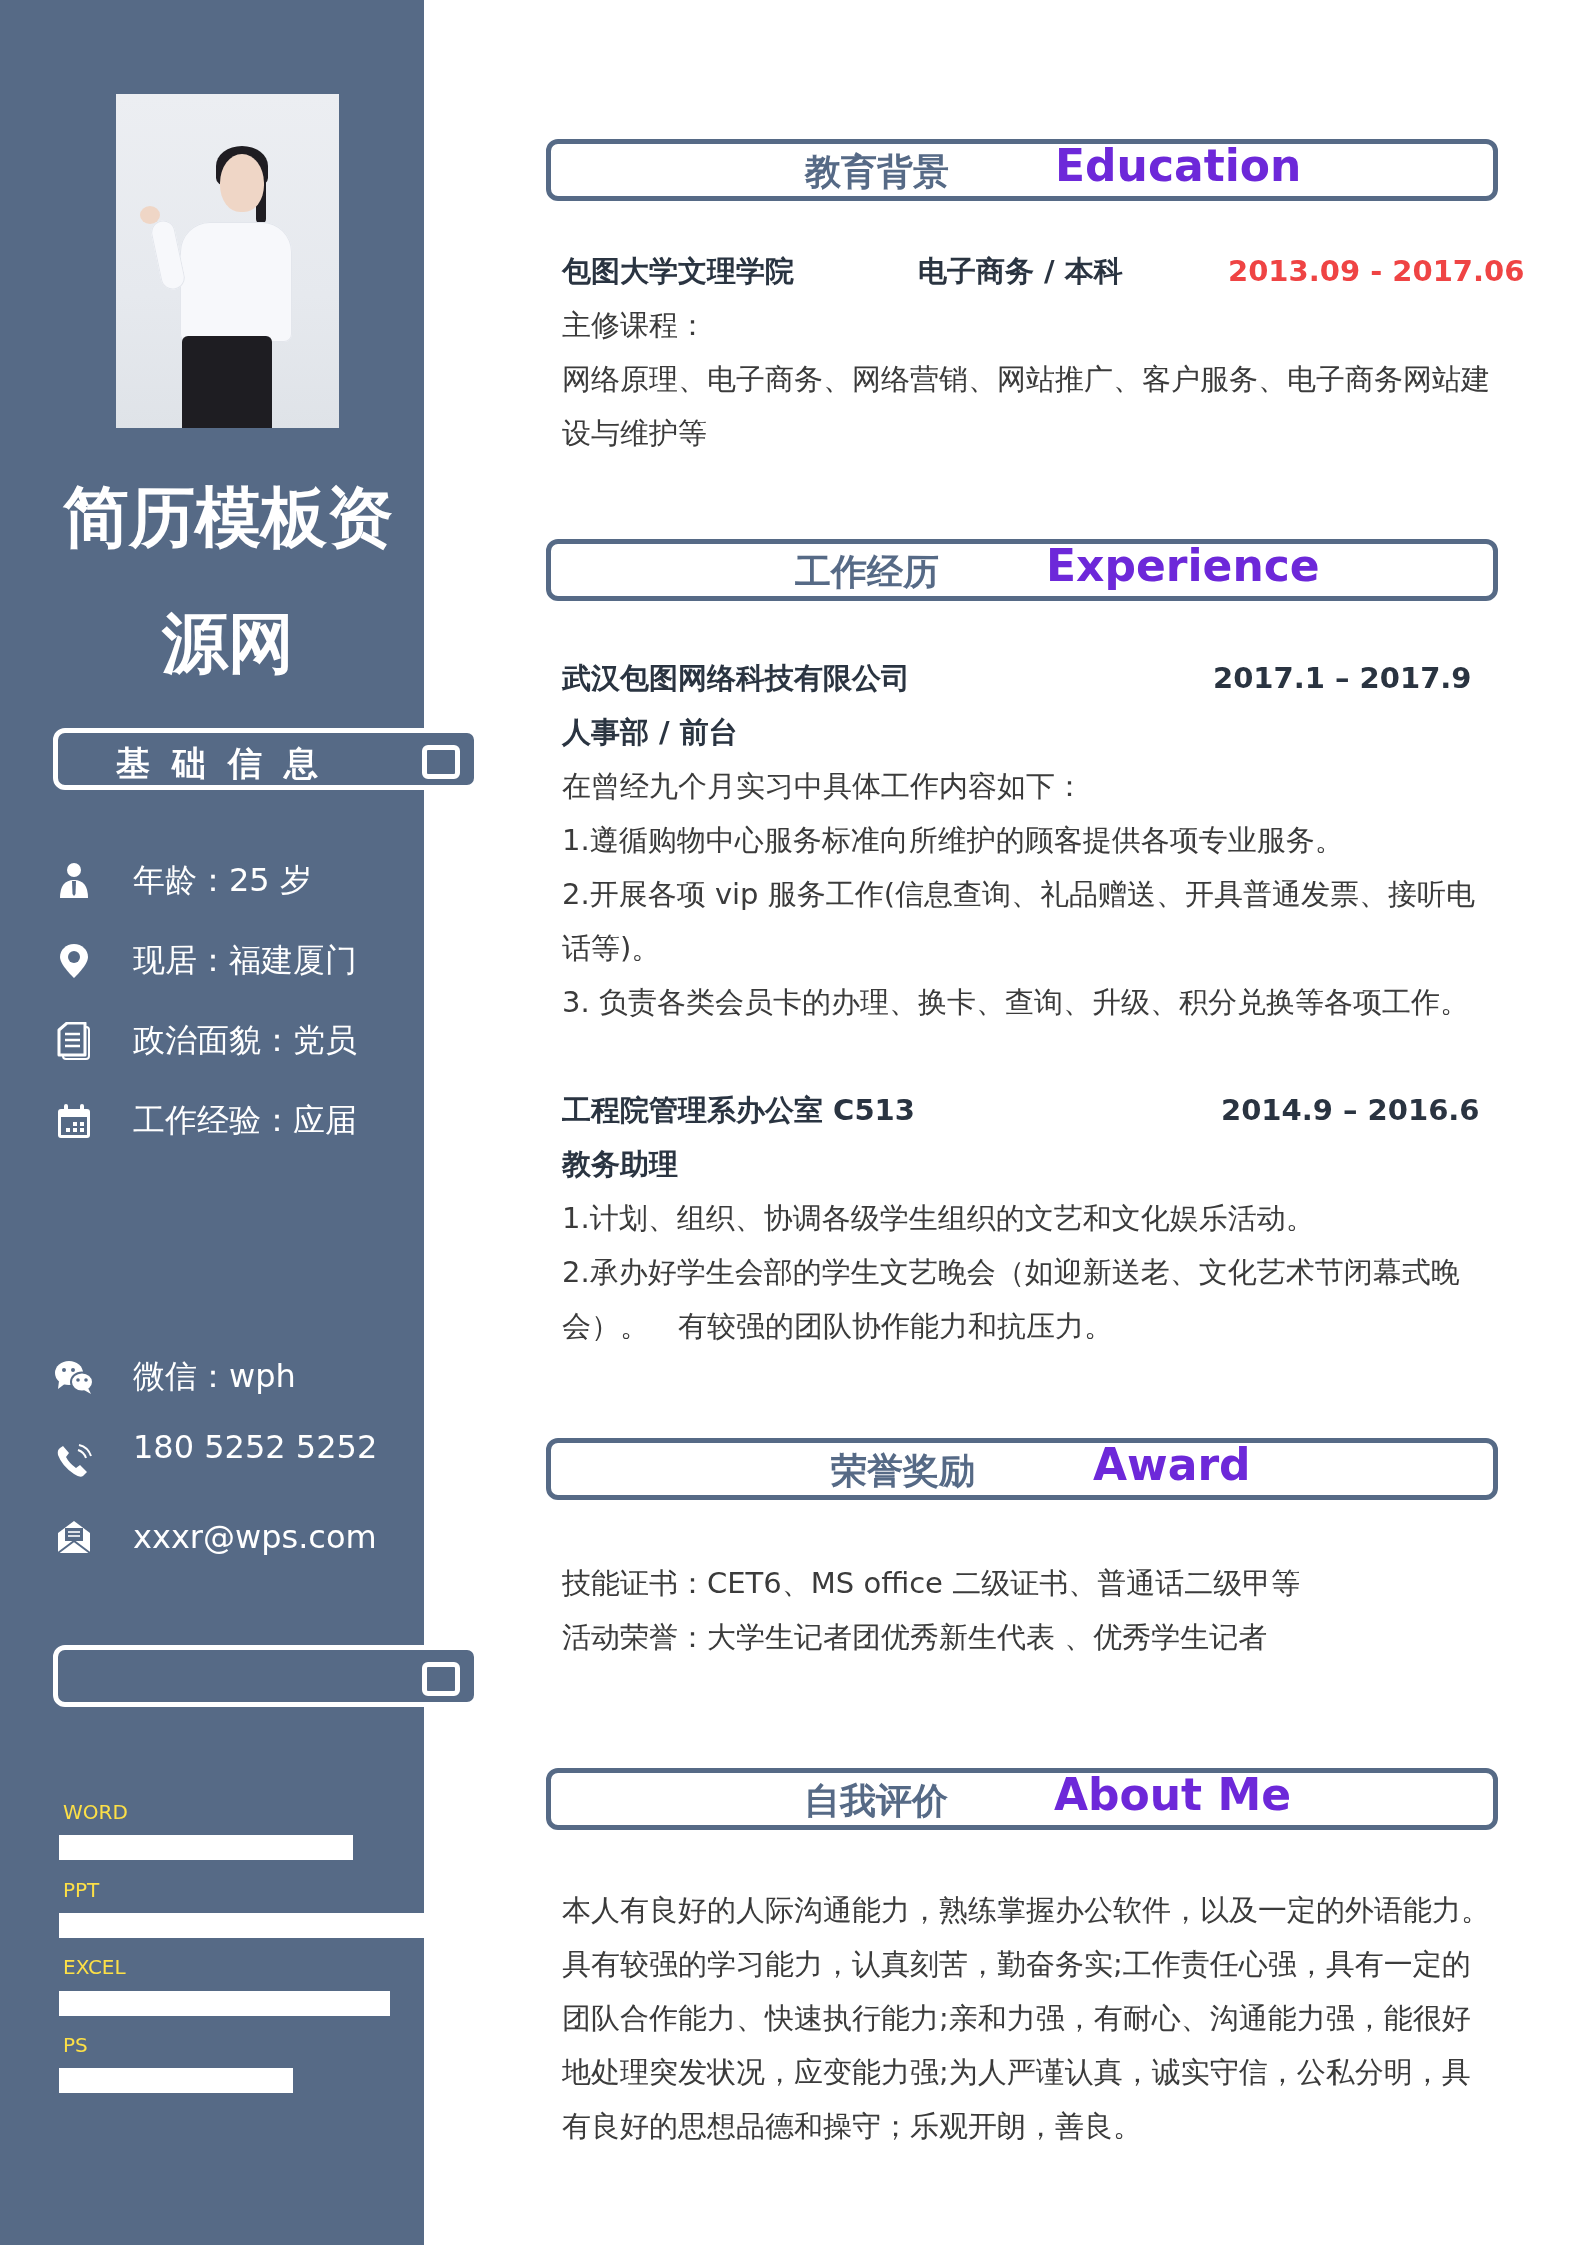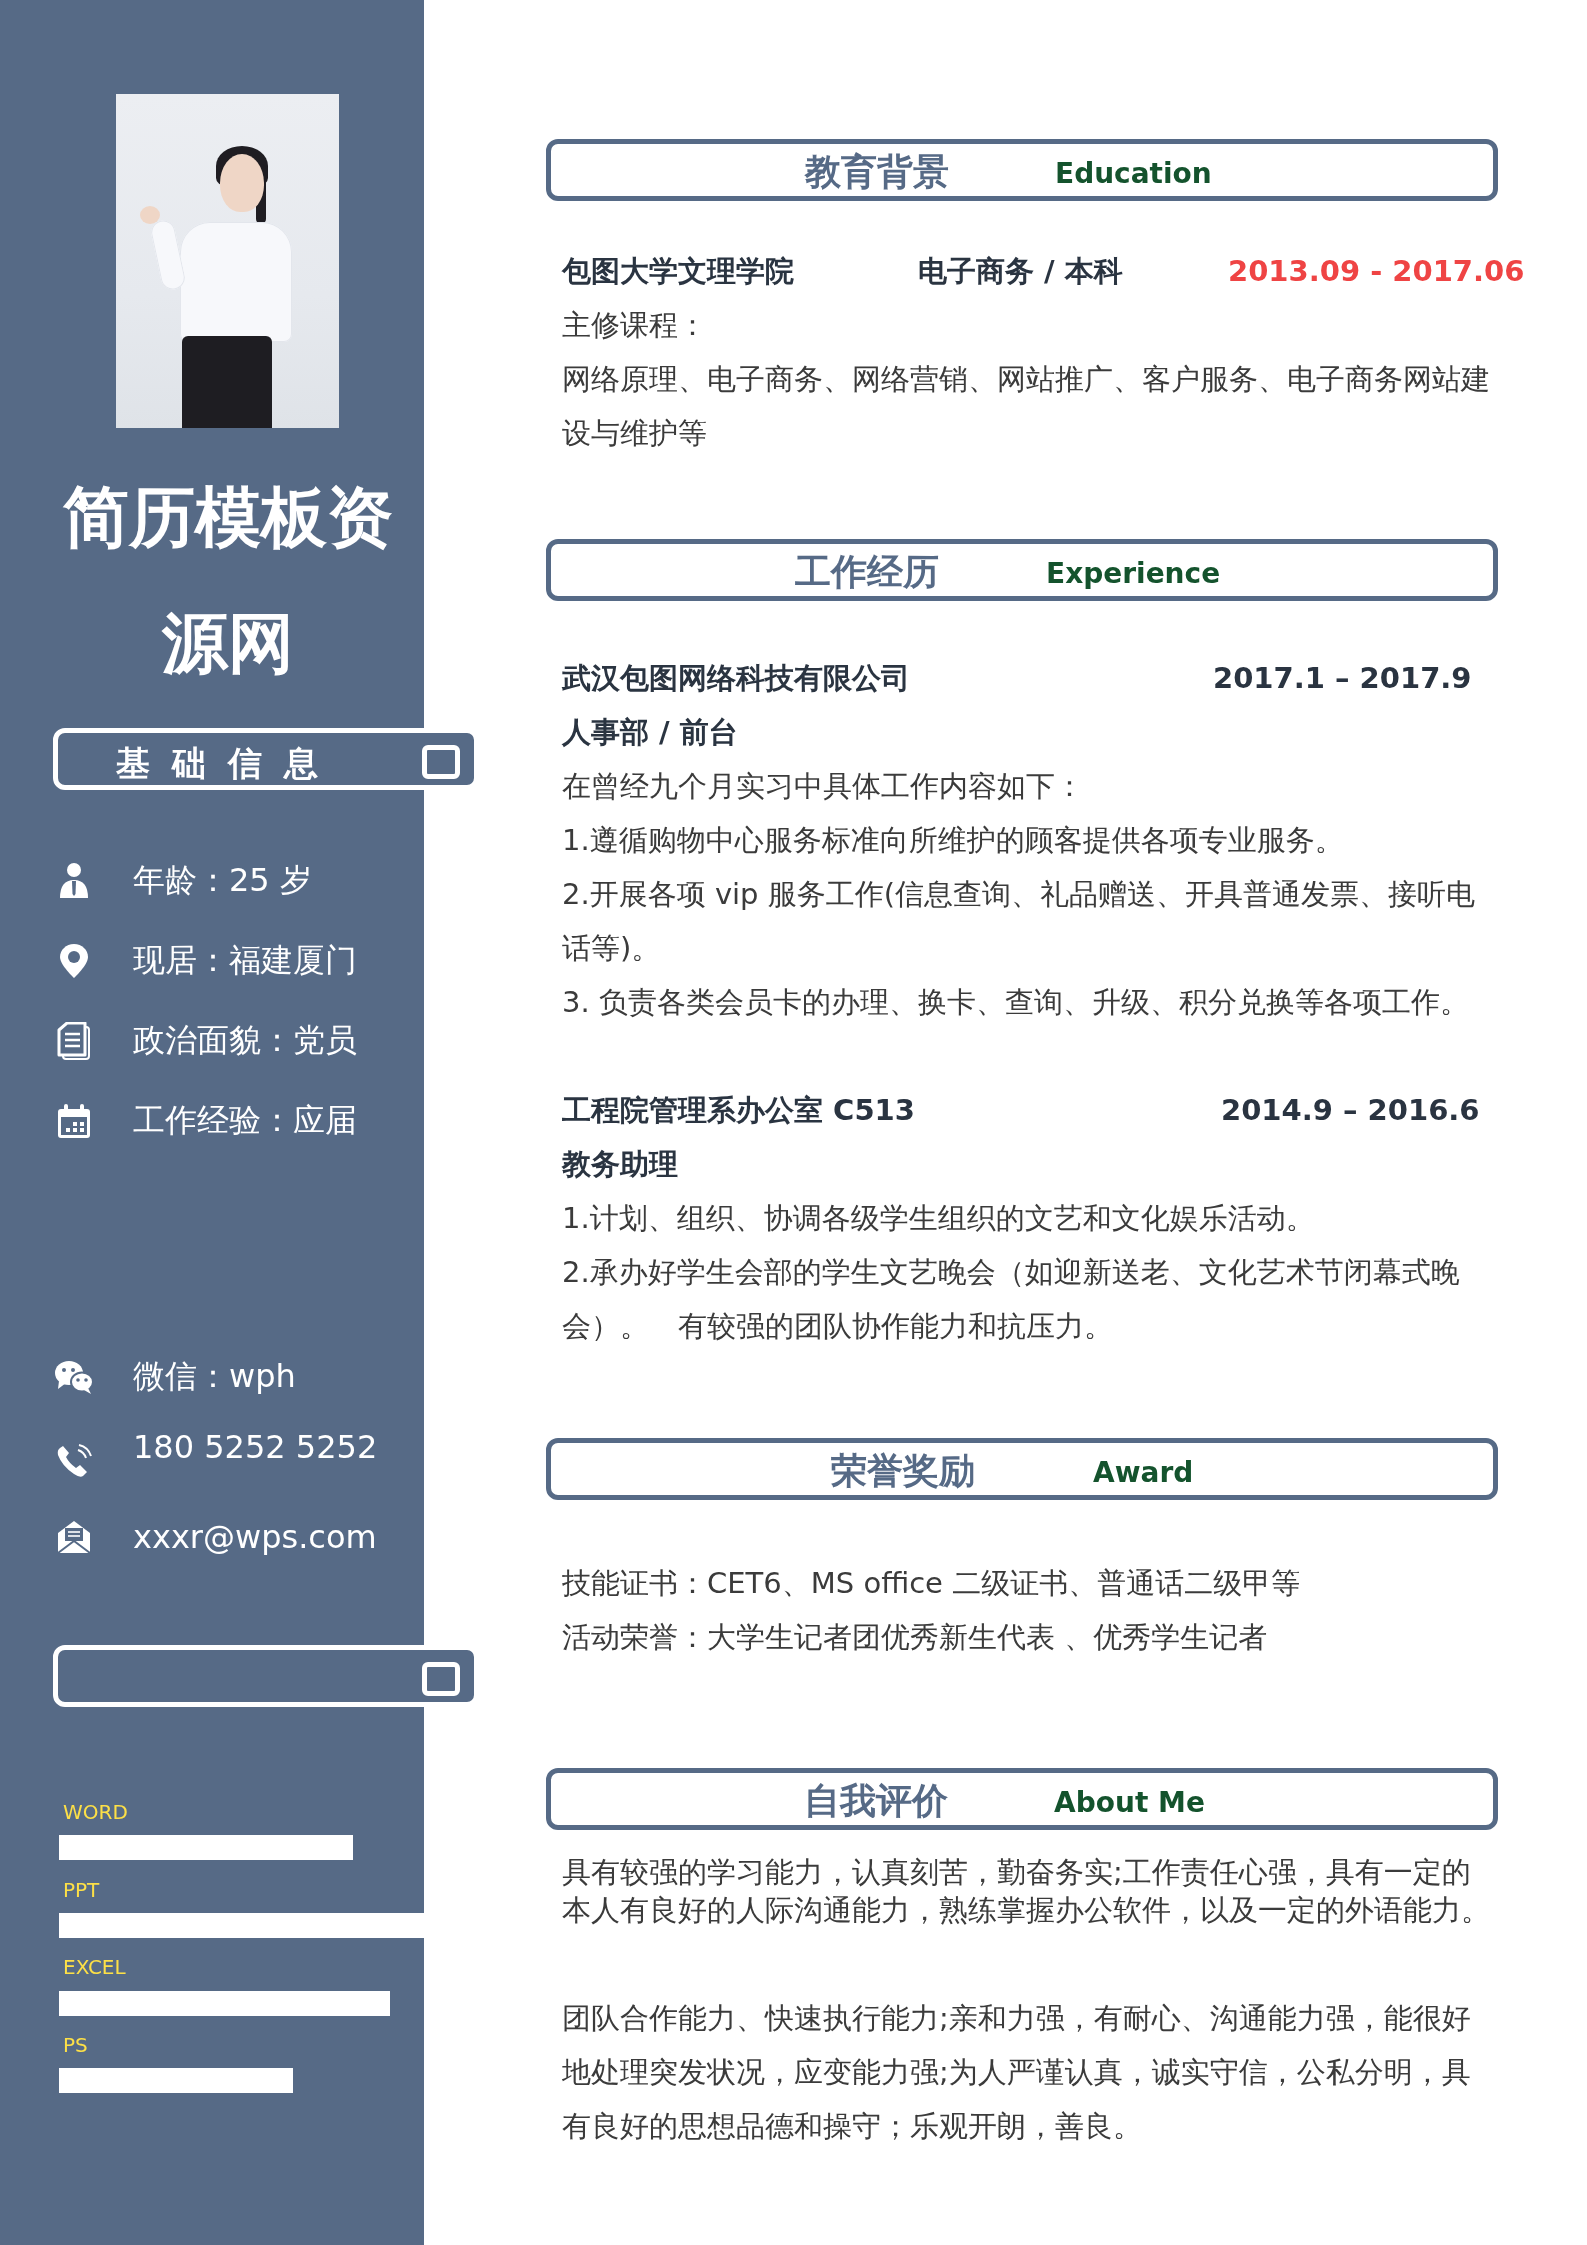--- a/index.html
+++ b/index.html
@@ -47,21 +47,21 @@
   .info-row .txt { position:absolute; left:79px; color:#ffffff; font-size:32px; white-space:nowrap; }
 
   .skill-label { position:absolute; left:63px; color:#fde047; font-size:20px;text-align:right; }
   .skill-bar { position:absolute; left:59px; height:25px; background:#ffffff; }
 
   .sec-header {
     position:absolute; left:546px; width:952px; height:62px;
     border:5px solid #566a86; border-radius:12px; box-sizing:border-box; background:#fff;
   }
   .sec-header .cn { position:absolute; top:6px; color:#566a86; font-weight:bold; font-size:36px; line-height:44px; white-space:nowrap; }
-  .sec-header .en { position:absolute; top:8px; color:#14532d; font-weight:bold; font-size:28px; line-height:44px; white-space:nowrap; }
+  .sec-header .en { position:absolute; top:0; color:#6d28d9; font-weight:bold; font-size:44px; line-height:44px; white-space:nowrap; }
 
   .body-text { position:absolute; left:562px; color:#3b3b3b; font-size:29px; white-space:nowrap; line-height:40px; }
   .bold-text { position:absolute; color:#2a3441; font-weight:bold; font-size:29px; white-space:nowrap; line-height:40px; }
   .date-text { position:absolute; color:#ef4444; font-weight:bold; font-size:29px; white-space:nowrap; line-height:40px; }
 </style>
 </head>
 <body>
 
 <div class="sidebar">
 
@@ -224,16 +224,16 @@
   <span class="en" style="left:542px;">Award</span>
 </div>
 <div class="body-text" style="top:1563px;">技能证书：CET6、MS office 二级证书、普通话二级甲等</div>
 <div class="body-text" style="top:1617px;">活动荣誉：大学生记者团优秀新生代表 、优秀学生记者</div>
 
 <div class="sec-header" style="top:1768px;">
   <span class="cn" style="left:253px;">自我评价</span>
   <span class="en" style="left:503px;text-align:right;">About Me</span>
 </div>
 <div class="body-text" style="top:1890px;">本人有良好的人际沟通能力，熟练掌握办公软件，以及一定的外语能力。</div>
-<div class="body-text" style="top:1852px;">具有较强的学习能力，认真刻苦，勤奋务实;工作责任心强，具有一定的</div>
+<div class="body-text" style="top:1944px;">具有较强的学习能力，认真刻苦，勤奋务实;工作责任心强，具有一定的</div>
 <div class="body-text" style="top:1998px;">团队合作能力、快速执行能力;亲和力强，有耐心、沟通能力强，能很好</div>
 <div class="body-text" style="top:2052px;">地处理突发状况，应变能力强;为人严谨认真，诚实守信，公私分明，具</div>
 <div class="body-text" style="top:2106px;">有良好的思想品德和操守；乐观开朗，善良。</div>
 
 </body></html>

